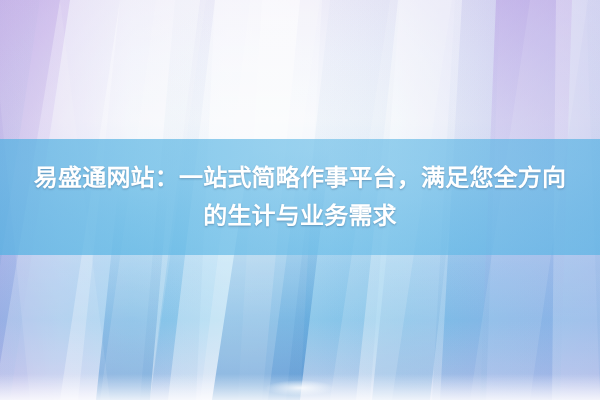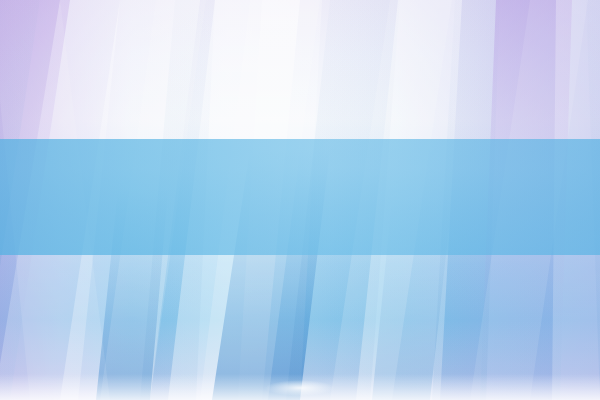--- a/index.html
+++ b/index.html
@@ -181,17 +181,21 @@
 
     <polygon points="30,400 110,400 60,0 -10,0" fill="#ffffff" opacity="0.10"></polygon>
     <polygon points="200,400 268,400 320,0 250,0" fill="#ffffff" opacity="0.16"></polygon>
     <polygon points="330,400 392,400 452,0 390,0" fill="#ffffff" opacity="0.14"></polygon>
     <polygon points="470,400 530,400 588,0 530,0" fill="#ffffff" opacity="0.10"></polygon>
     <polygon points="100,400 150,400 206,0 156,0" fill="#ffffff" opacity="0.12"></polygon>
   </svg>
 
   <div class="caption-band"></div>
 
+  <div class="caption-text">
+    <span class="caption-line">易盛通网站：一站式简略作事平台，满足您全方向</span>
+    <span class="caption-line">的生计与业务需求</span>
+  </div>
 
   <div class="bg-bottom-glow"></div>
   <div class="bg-bottom-bloom"></div>
 
 </div>
 
 </body></html>

